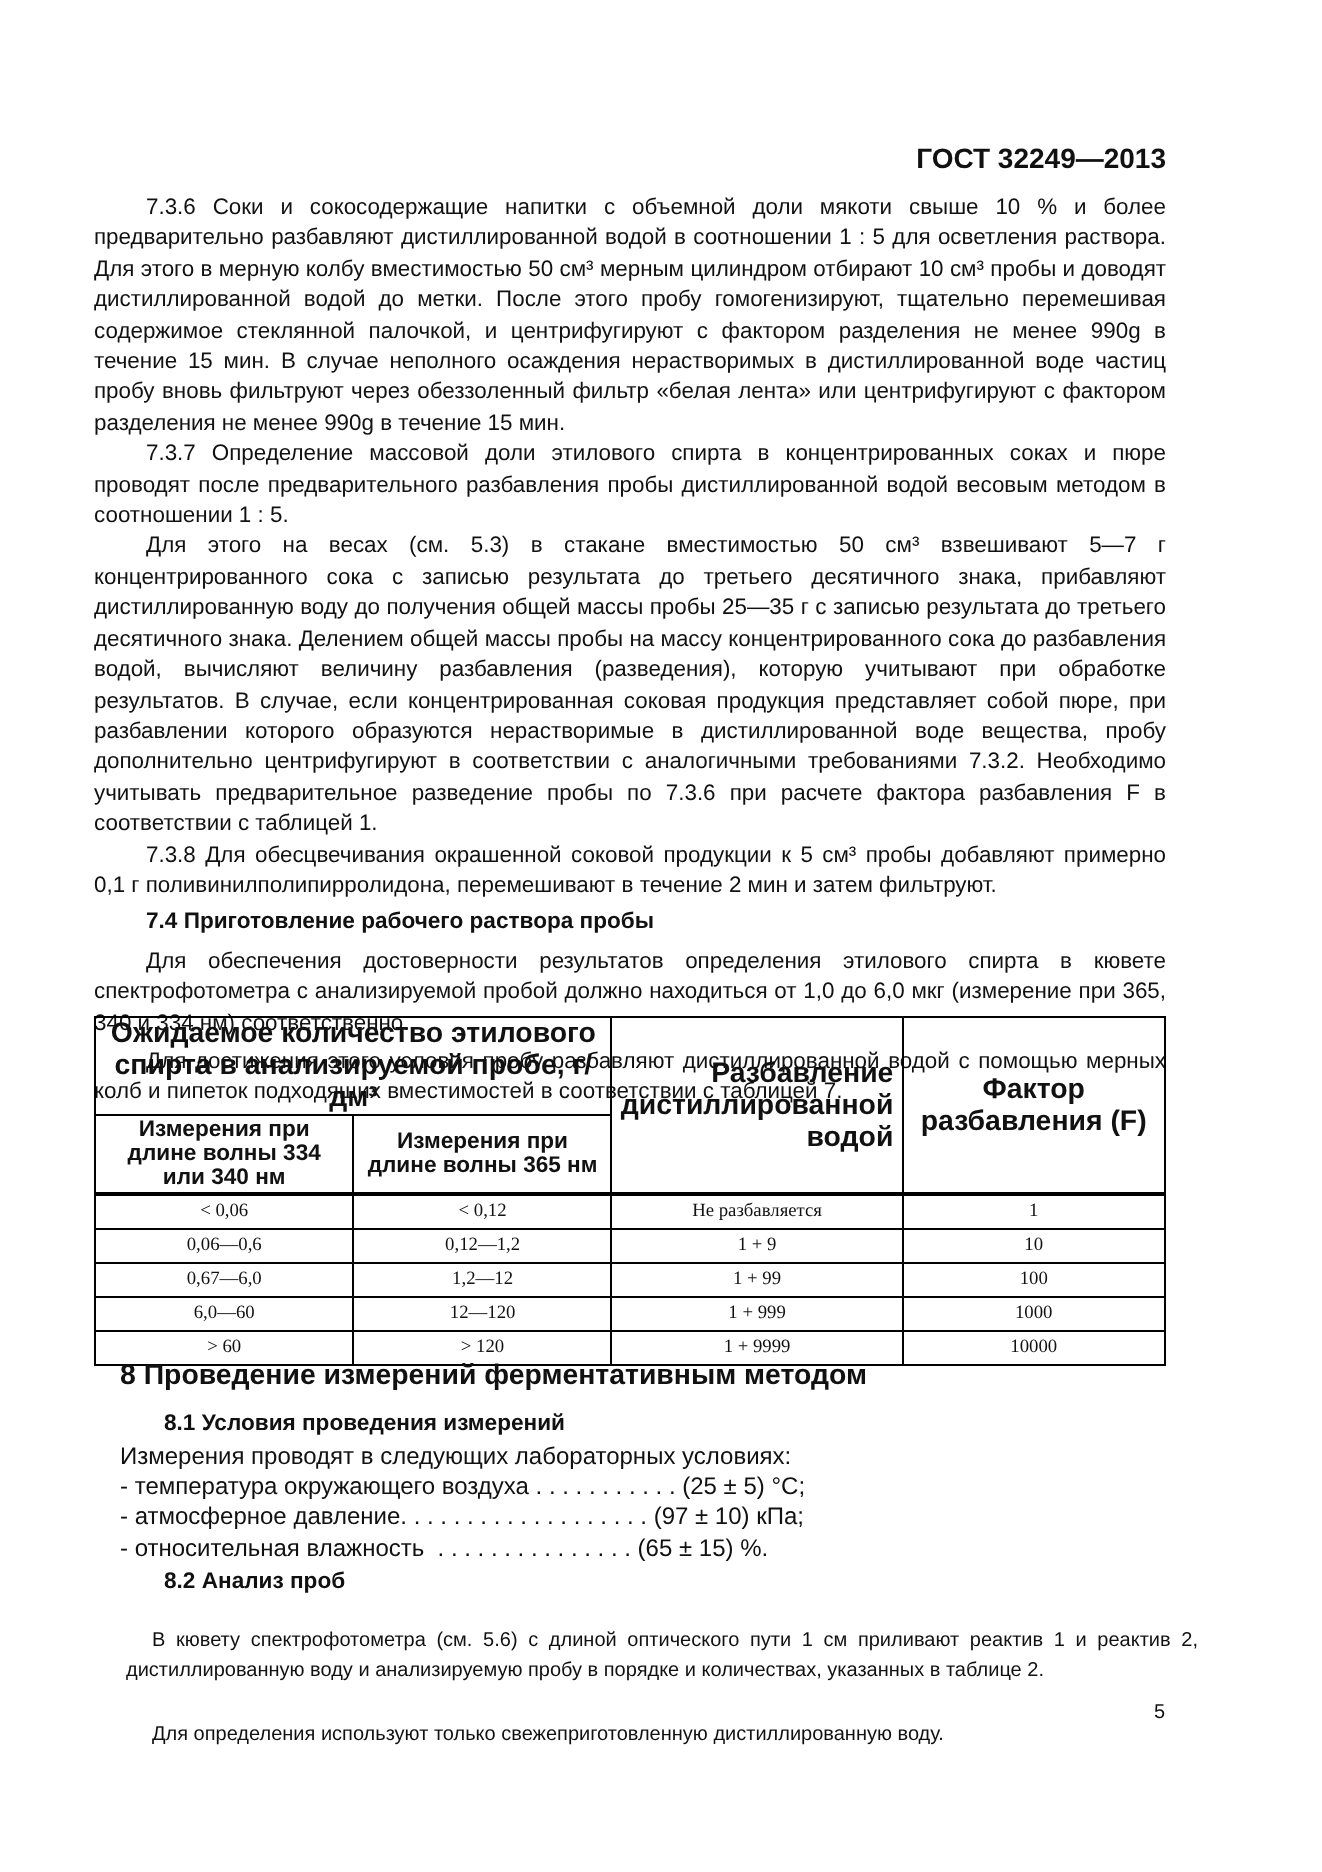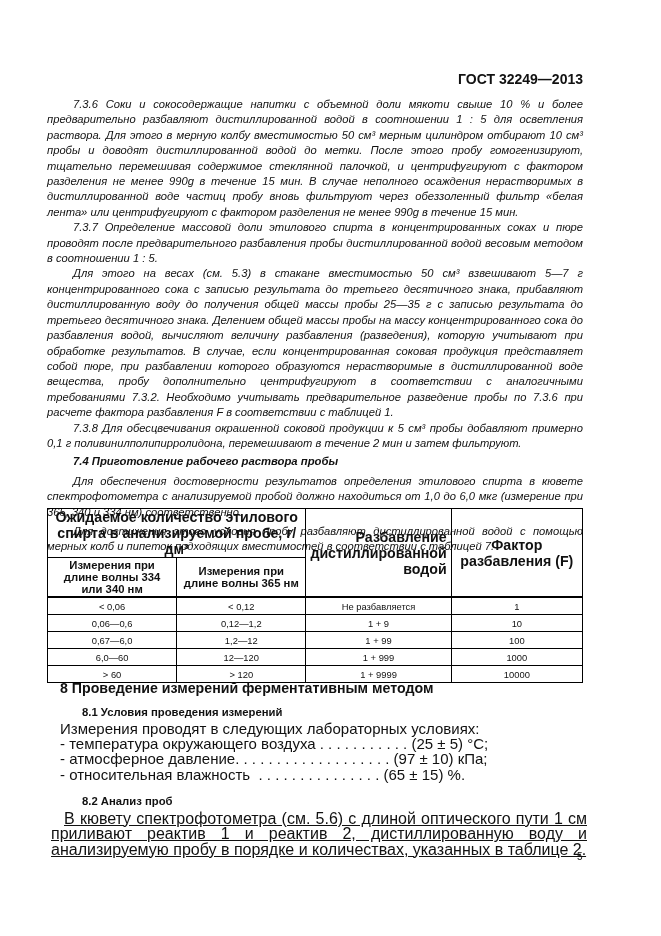--- a/index.html
+++ b/index.html
@@ -13,36 +13,36 @@
   .p.gap { margin-top: 4px; }
   .h2 { margin: 3px 0 4px 26px; font-weight: bold; font-size: 11.3px; }
   .caption { position: absolute; left: 47px; top: 490px; font-size: 8.6px; }
   .caption .sp { letter-spacing: 2.4px; }
   table.t1 { position: absolute; left: 47px; top: 508px; width: 536px; border-collapse: collapse;
              font-size: 8.4px; text-align: center; border-radius: 19px; }
   table.t1 td { border: 1px solid #000; padding: 0 4px; vertical-align: middle; }
   table.t1 tr.h1 td { height: 35px; }
   table.t1 tr.h2 td { height: 38px; text-align: center; }
   table.t1 tr.hdr-last td { border-bottom: 2.5px solid #000; }
-  table.t1 tr.d td { height: 16px; font-size: 9.4px; }
+  table.t1 tr.d td { height: 16px; font-size: 9.4px; font-family: Liberation Serif, serif; }
   .sec8 { position: absolute; left: 47px; top: 680px; width: 560px; }
   .h1 { margin: 0 0 10px 13px; font-weight: bold; font-size: 14.2px; }
   .h3 { margin: 0 0 3px 13px; font-weight: bold; font-size: 11.3px; padding-left: 22px; }
-  .line { font-size: 15px; line-height: 15.2px; margin-left: 13px; white-space: pre; }
-  .p8 { margin: 4px; font-size: 16px; line-height: 15.4px; text-indent: 13px; width: 536px; text-decoration: underline; }
+  .line { font-size: 12px; line-height: 15.2px; margin-left: 13px; white-space: pre; }
+  .p8 { margin: 16px; font-size: 10px; line-height: 15.4px; text-indent: 13px; width: 536px; }
   .pageno { position: absolute; left: 577px; top: 851px; font-size: 10px; }
 </style>
 </head>
 <body>
 
 <div class="page">
 
   <div class="header">ГОСТ 32249—2013</div>
 
-  <div class="body-text" style="top:97px;font-style:italic;">
+  <div class="body-text" style="top:97px;">
     <p class="p">7.3.6  Соки и сокосодержащие напитки с объемной доли мякоти свыше 10 % и более предварительно разбавляют дистиллированной водой в соотношении 1 : 5 для осветления раствора. Для этого в мерную колбу вместимостью 50 см³ мерным цилиндром отбирают 10 см³ пробы и доводят дистиллированной водой до метки. После этого пробу гомогенизируют, тщательно перемешивая содержимое стеклянной палочкой, и центрифугируют с фактором разделения не менее 990g в течение 15 мин. В случае неполного осаждения нерастворимых в дистиллированной воде частиц пробу вновь фильтруют через обеззоленный фильтр «белая лента» или центрифугируют с фактором разделения не менее 990g в течение 15 мин.</p>
     <p class="p">7.3.7  Определение массовой доли этилового спирта в концентрированных соках и пюре проводят после предварительного разбавления пробы дистиллированной водой весовым методом в соотношении 1 : 5.</p>
     <p class="p">Для этого на весах (см. 5.3) в стакане вместимостью 50 см³ взвешивают 5—7 г концентрированного сока с записью результата до третьего десятичного знака, прибавляют дистиллированную воду до получения общей массы пробы 25—35 г с записью результата до третьего десятичного знака. Делением общей массы пробы на массу концентрированного сока до разбавления водой, вычисляют величину разбавления (разведения), которую учитывают при обработке результатов. В случае, если концентрированная соковая продукция представляет собой пюре, при разбавлении которого образуются нерастворимые в дистиллированной воде вещества, пробу дополнительно центрифугируют в соответствии с аналогичными требованиями 7.3.2. Необходимо учитывать предварительное разведение пробы по 7.3.6 при расчете фактора разбавления F в соответствии с таблицей 1.</p>
     <p class="p">7.3.8  Для обесцвечивания окрашенной соковой продукции к 5 см³ пробы добавляют примерно 0,1 г поливинилполипирролидона, перемешивают в течение 2 мин и затем фильтруют.</p>
     <div class="h2">7.4  Приготовление рабочего раствора пробы</div>
     <p class="p">Для обеспечения достоверности результатов определения этилового спирта в кювете спектрофотометра с анализируемой пробой должно находиться от 1,0 до 6,0 мкг (измерение при 365, 340 и 334 нм) соответственно.</p>
     <p class="p gap">Для достижения этого условия пробу разбавляют дистиллированной водой с помощью мерных колб и пипеток подходящих вместимостей в соответствии с таблицей 7.</p>
   </div>
 
 
@@ -98,18 +98,19 @@
       </tbody>
   </table>
 
   <div class="sec8">
     <div class="h1">8  Проведение измерений ферментативным методом</div>
     <div class="h3">8.1  Условия проведения измерений</div>
     <div class="line">Измерения проводят в следующих лабораторных условиях:</div>
     <div class="line">- температура окружающего воздуха . . . . . . . . . . . (25 ± 5) °С;</div>
     <div class="line">- атмосферное давление. . . . . . . . . . . . . . . . . . . (97 ± 10) кПа;</div>
     <div class="line">- относительная влажность  . . . . . . . . . . . . . . . (65 ± 15) %.</div>
-    <div class="h3" style="margin-top:13px;">8.2  Анализ проб</div>
+    <div class="h3" style="margin-top:3px;">8.2  Анализ проб</div>
     <p class="p8" style="text-align:justify;">В кювету спектрофотометра (см. 5.6) с длиной оптического пути 1 см приливают реактив 1 и реактив 2, дистиллированную воду и анализируемую пробу в порядке и количествах, указанных в таблице 2.</p>
+    <p class="p8">Для определения используют только свежеприготовленную дистиллированную воду.</p>
   </div>
 
   <div class="pageno">5</div>
 </div>
 
 </body></html>

